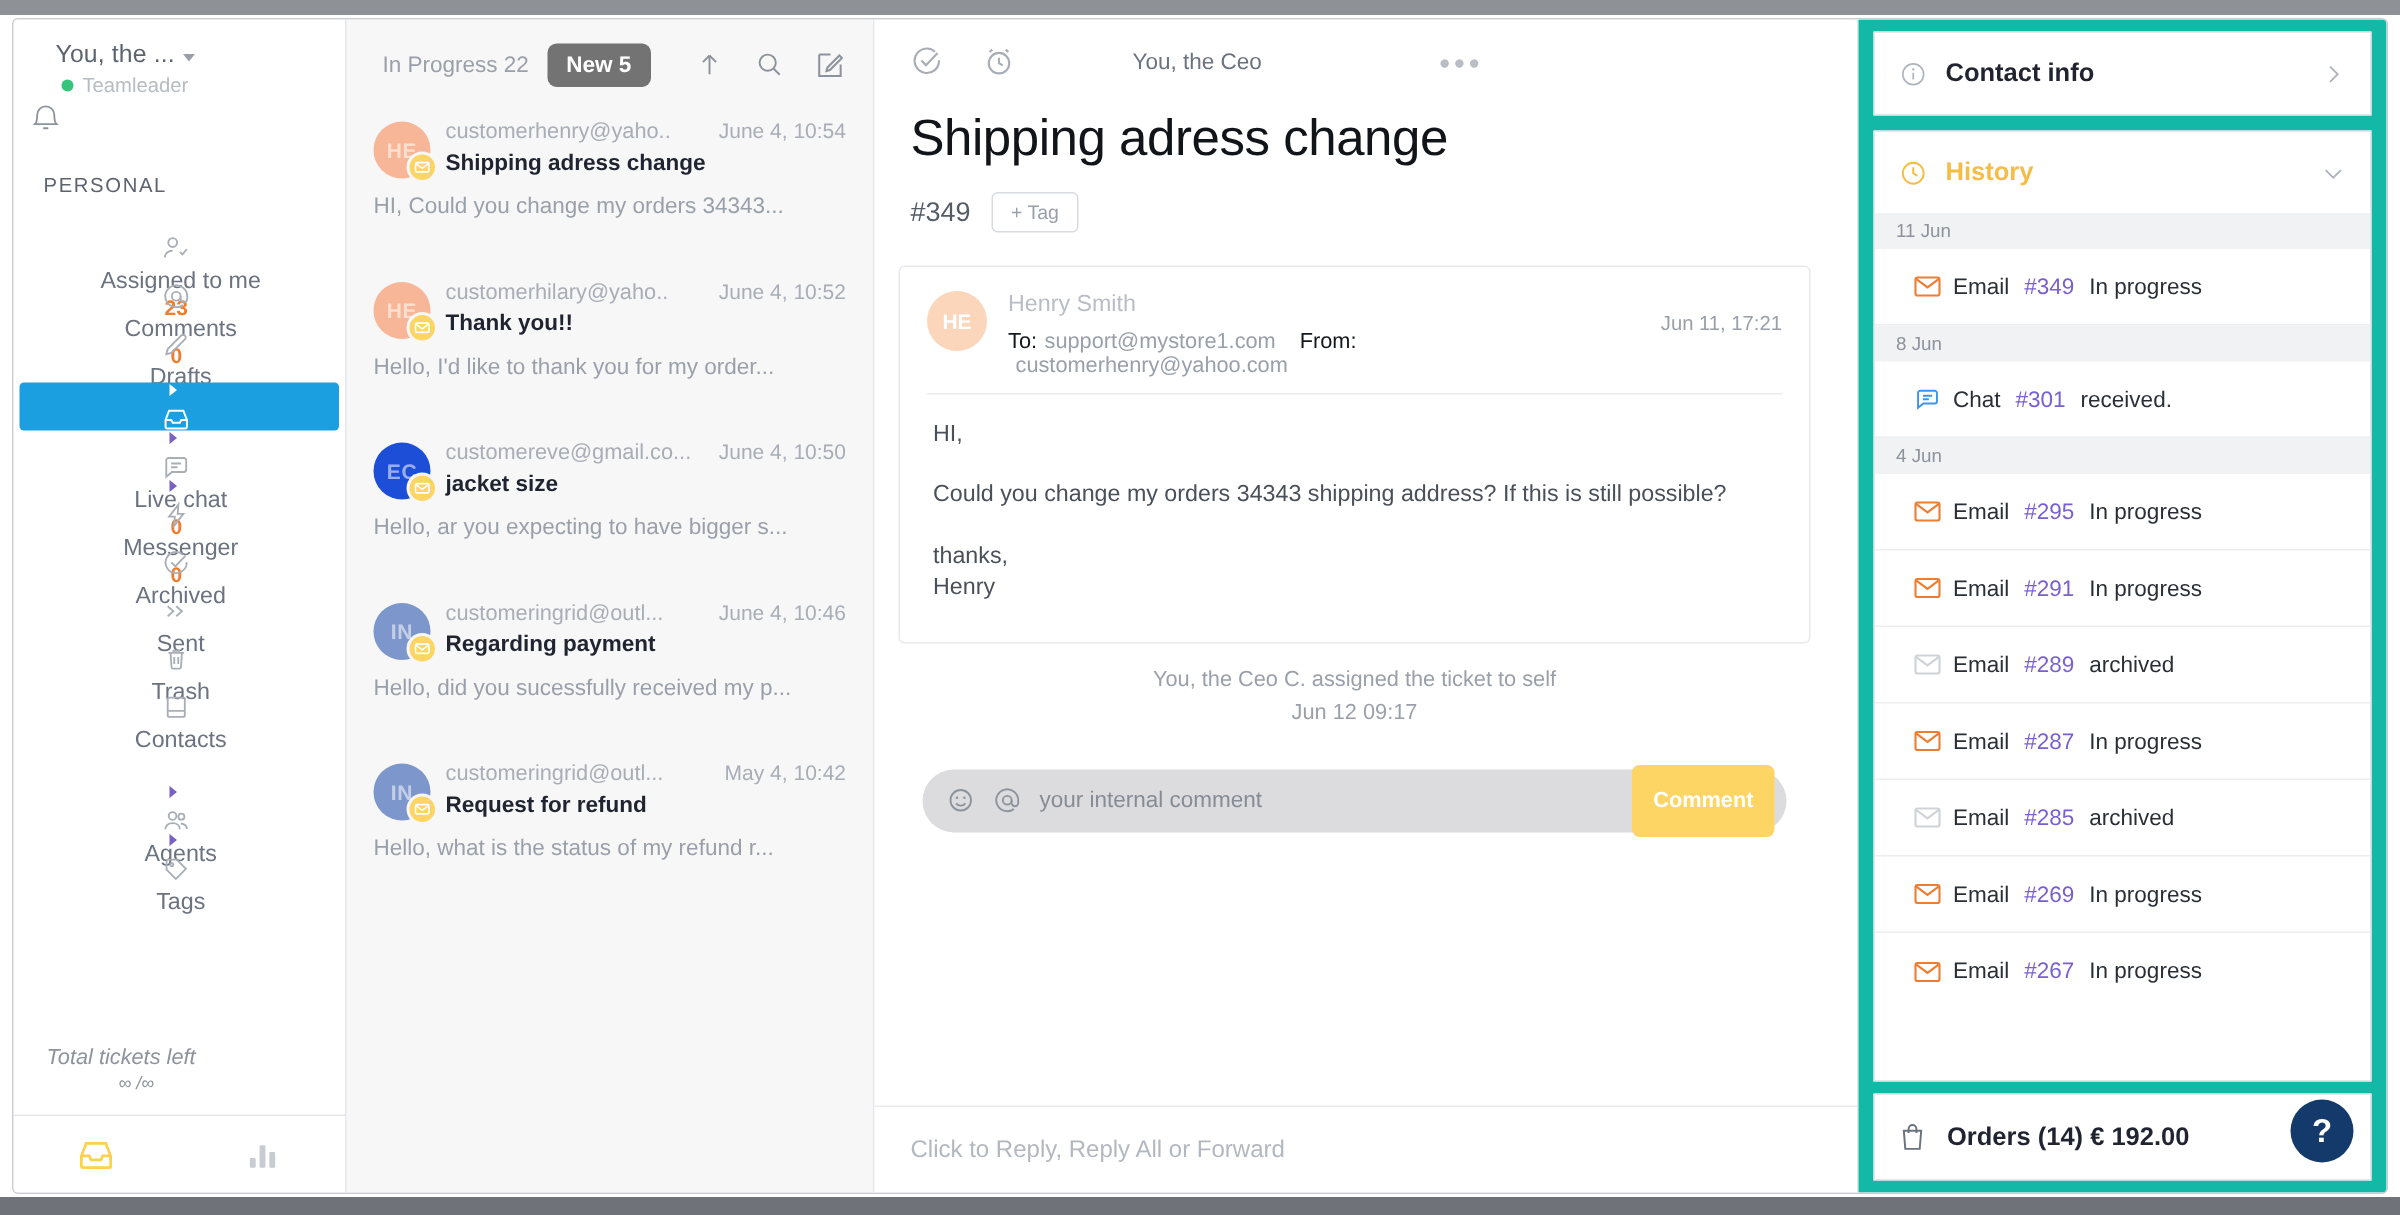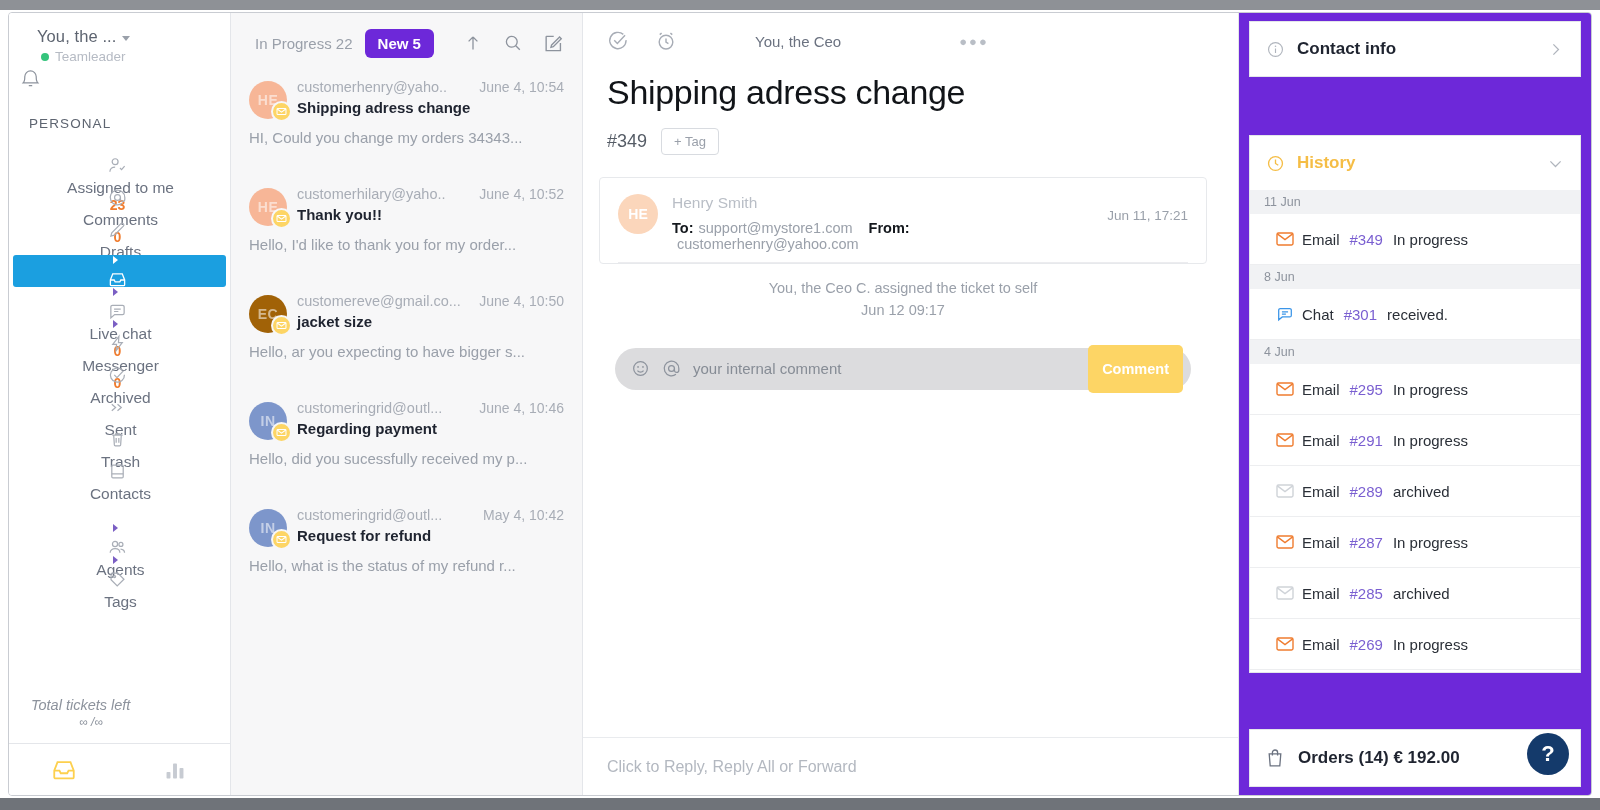--- a/index.html
+++ b/index.html
@@ -58,21 +58,21 @@
   .sb-total-l { font-size:14.5px; color:#8d939d; padding-left:22px; text-align:left;}
   .sb-total-v { font-size:12px; color:#8d939d; padding-left:70px; text-align:left; margin-top:2px;}
   .sb-tabs { border-top:1px solid #e4e6ea; height:52px; display:flex; }
   .sb-tab { flex:1; display:flex; align-items:center; justify-content:center; color:#c7cbd2;}
   .sb-tab.sel { color:#fdd04e; }
 
   
   .list { width:352px; flex:0 0 352px; height:100%; background:#f7f7f8; border-right:1px solid #e4e6ea; }
   .list-head { display:flex; align-items:center; height:60px; padding:0 18px 0 24px; gap:0; }
   .lh-inprog { font-size:15px; color:#9aa0aa; }
-  .lh-new { background:#6d28d9; color:#fff; font-size:15px; font-weight:700; border-radius:6px; padding:6px 13px; margin-left:12px; }
+  .lh-new { background:#737373; color:#fff; font-size:15px; font-weight:700; border-radius:6px; padding:6px 13px; margin-left:12px; }
   .lh-icons { margin-left:auto; display:flex; gap:20px; color:#8d939d; align-items:center; }
 
   .tkt { padding: 6px 18px 0 18px; height: 107px; }
   .tkt-row { display:flex; align-items:flex-start; }
   .av-wrap { position:relative; width:38px; flex:0 0 38px; margin-right:10px; margin-top:2px;}
   .av { width:38px;height:38px;border-radius:50%; color:rgba(255,255,255,.55); font-size:14px; font-weight:700; display:flex; align-items:center; justify-content:center; letter-spacing:.5px;}
   .av-badge { position:absolute; right:-5px; bottom:-3px; width:21px;height:21px;border-radius:50%;background:#fdd565;border:2px solid #f7f7f8; display:flex;align-items:center;justify-content:center;}
   .tkt-main { flex:1; min-width:0; }
   .tkt-top { display:flex; align-items:baseline; }
   .tkt-from { font-size:14.5px; color:#a8adb6; white-space:nowrap; overflow:hidden; text-overflow:ellipsis; max-width:178px;}
@@ -90,39 +90,39 @@
   .conv-id { font-size:18px; color:#555c66; }
   .tag-btn { border:1px solid #d8dbe0; border-radius:4px; font-size:13px; color:#9aa0aa; padding:5px 12px; background:#fff; }
 
   .msg-scroll { flex:1; overflow:hidden; padding: 22px 18px 0 16px; }
   .msg-card { border:1px solid #e7e9ec; border-radius:4px; background:#fff; max-width:608px; }
   .msg-head { display:flex; padding:16px 18px 0 18px; }
   .msg-av { width:40px;height:40px;border-radius:50%;background:#fbd6bb;color:#fff;font-size:14px;font-weight:700;display:flex;align-items:center;justify-content:center; flex:0 0 40px;}
   .msg-hd-right { flex:1; padding-left:14px; }
   .msg-name { font-size:15.5px; color:#b9bec6; }
   .msg-addr { font-size:14.5px; margin-top:8px; display:flex; align-items:baseline; flex-wrap:wrap;}
-  .msg-addr b { color:#14181d; font-weight:700; font-size:14.5px;}
+  .msg-addr b { color:#14181d; font-weight:400; font-size:14.5px;}
   .msg-addr span.v { color:#9aa0aa; margin:0 16px 0 5px; }
   .msg-date { font-size:13.5px; color:#9aa0aa; white-space:nowrap; padding-left:8px; padding-top:14px;}
   .msg-div { border-top:1px solid #ececef; margin:10px 18px 0 18px; }
   .msg-body { padding:18px 22px 26px 22px; font-size:15.5px; color:#4a5059; line-height:1.15;}
   .msg-body p { margin-bottom: 22px; }
   .msg-body p.sig { margin-bottom:0; line-height:1.35;}
 
   .sys-note { text-align:center; font-size:14.5px; color:#9aa0aa; margin-top:14px; line-height:1.5; max-width:608px;}
   .cmt-bar { margin:26px 0 0 16px; width:576px; height:42px; border-radius:21px; background:#dcdcde; display:flex; align-items:center; padding:0 8px 0 16px; }
   .cmt-ic { color:#8d939d; margin-right:12px; display:flex; align-items:center;}
   .cmt-ph { font-size:15px; color:#868c95; flex:1; }
   .cmt-btn { background:#fdd565; color:#fff; font-weight:700; font-size:14.5px; border-radius:5px; padding:16px 14px; }
 
   .conv-foot { height:58px; border-top:1px solid #e9ebee; display:flex; align-items:center; padding:0 24px; }
   .conv-foot span { font-size:16px; color:#b3b8c0; }
 
   
-  .right { width:352px; flex:0 0 352px; height:100%; background:#6d28d9; display:flex; flex-direction:column; padding:0 10px;gap:48px; }
+  .right { width:352px; flex:0 0 352px; height:100%; background:#14b8a6; display:flex; flex-direction:column; padding:0 10px; }
   .card { background:#fff; border:1px solid #e4e6ea; }
   .ci { margin-top:8px; height:56px; display:flex; align-items:center; padding:0 16px; }
   .ci-title { font-size:17px; font-weight:700; color:#1f2430; margin-left:12px; flex:1;}
   .chev-r { color:#b0b5bd; }
 
   .hist { margin-top:10px; flex:1; display:flex; flex-direction:column; overflow:hidden; }
   .hist-head { height:54px; display:flex; align-items:center; padding:0 16px; }
   .hist-title { font-size:17px; font-weight:700; color:#f5bd45; margin-left:12px; flex:1; }
   .hist-list { flex:1; overflow:hidden; }
   .hist-day { background:#f1f2f4; font-size:12.5px; color:#8d939d; padding:5px 0 5px 14px; }
@@ -422,21 +422,21 @@
             </div>
             <div class="tkt-subj">Thank you!!</div>
           </div>
         </div>
         <div class="tkt-prev">Hello, I'd like to thank you for  my order...</div>
       </div>
 
       <div class="tkt">
         <div class="tkt-row">
           <div class="av-wrap">
-            <div class="av" style="background:#a16207">EC</div>
+            <div class="av" style="background:#1d4ed8">EC</div>
             <div class="av-badge">
               <svg width="11" height="11" viewBox="0 0 16 16" fill="none" stroke="#fff" stroke-width="1.5">
                   <rect x="1.5" y="3.5" width="13" height="9" rx="1.4"></rect>
                   <path d="M1.8 4.4L8 9l6.2-4.6"></path>
                 </svg>
             </div>
           </div>
           <div class="tkt-main">
             <div class="tkt-top">
               <span class="tkt-from">customereve@gmail.co...</span>
@@ -530,20 +530,28 @@
             <div class="msg-addr">
               <b>To:</b>
               <span class="v">support@mystore1.com</span>
               <b>From:</b>
               <span class="v">customerhenry@yahoo.com</span>
             </div>
           </div>
           <div class="msg-date">Jun 11, 17:21</div>
         </div>
         <div class="msg-div"></div>
+        <div class="msg-body">
+          <p>HI,</p>
+          <p>Could you change my orders 34343 shipping address? If this is still possible?</p>
+          <p class="sig">
+            <span>thanks,</span><br>
+            <span>Henry</span>
+          </p>
+        </div>
       </div>
 
       <div class="sys-note">
         <div>You, the Ceo C. assigned the ticket to self</div>
         <div>Jun 12 09:17</div>
       </div>
 
       <div class="cmt-bar">
         <span class="cmt-ic">
           <svg width="19" height="19" viewBox="0 0 20 20" fill="none" stroke="currentColor" stroke-width="1.3">

